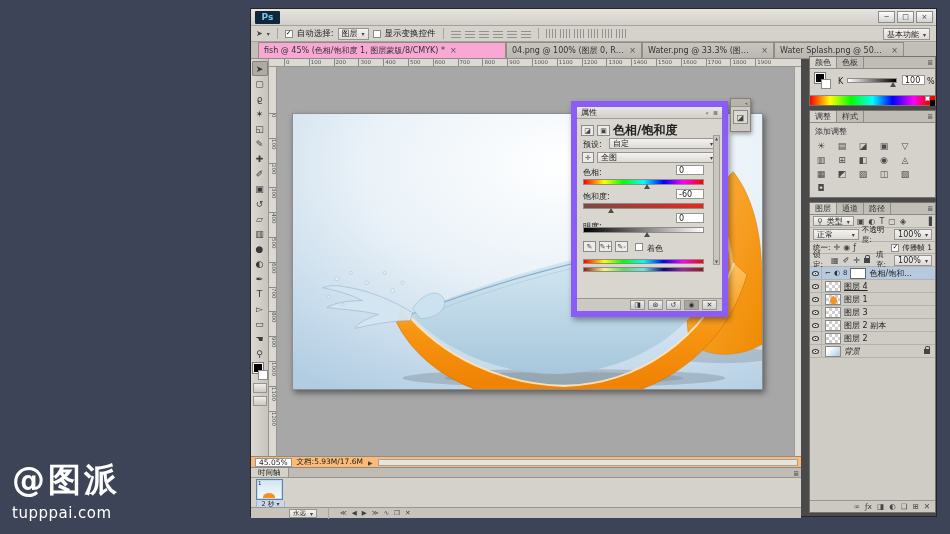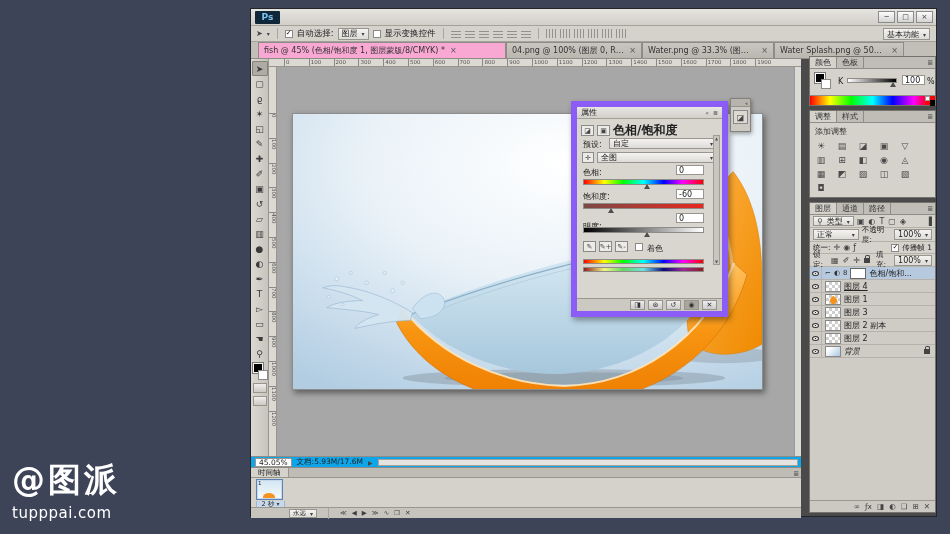--- a/index.html
+++ b/index.html
@@ -147,21 +147,21 @@
 .layer-name{white-space:nowrap;overflow:hidden}
 .lname-underline{text-decoration:underline}
 .lname-italic{font-style:italic}
 .mini-lock{position:relative;width:6px;height:5px;background:#444;flex:none}
 .mini-lock::before{content:"";position:absolute;left:1px;top:-3px;width:3px;height:3px;border:1px solid #444;
   border-bottom:none;border-radius:2px 2px 0 0}
 .layers-footer{height:12px;border-top:1px solid #9a978f;background:#ccc9c3;display:flex;align-items:center;
   justify-content:flex-end;gap:5px;padding:0 5px;flex:none}
 .lf-ic{font-size:7.5px;color:#444}
 
-.status-bar{position:absolute;left:0;top:447px;width:550px;height:11px;background:#0ea5e9;border-top:1px solid #8f8c87;
+.status-bar{position:absolute;left:0;top:447px;width:550px;height:11px;background:#fdba74;border-top:1px solid #8f8c87;
   display:flex;align-items:center;font-size:7.5px;gap:5px;padding:0 3px 0 4px}
 .zoom-box{border:1px solid #98958f;background:#fff;padding:0 3px;height:9px;line-height:8px}
 .h-scroll{flex:1;height:7px;background:#e6e4e0;border:1px solid #a5a29c}
 .timeline{position:absolute;left:0;top:458px;width:550px;height:51px;background:#d0cdc7;border-top:1px solid #8f8c87}
 .tl-tabstrip{height:10px;background:#bfbcb6;border-bottom:1px solid #98958f;display:flex;position:relative}
 .tl-tab{background:#d5d2cc;font-size:7.5px;padding:0 7px;border-right:1px solid #98958f;display:flex;align-items:center}
 .tl-content{height:29px;position:relative;background:#d5d2cc}
 .frame{position:absolute;left:5px;top:1px;width:27px;height:21px;border:1px solid #5b82b5;background:#c7d8ec;padding:1px}
 .frame-img{width:100%;height:100%;background:linear-gradient(#d4e7f3,#f4f9fc);position:relative;overflow:hidden}
 .frame-img::after{content:"";position:absolute;left:5px;bottom:-3px;width:12px;height:8px;background:#f6921e;border-radius:50% 50% 0 0}

